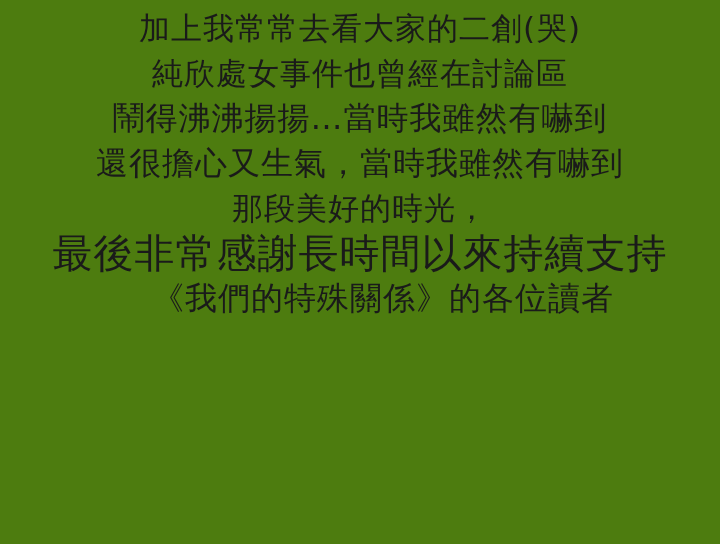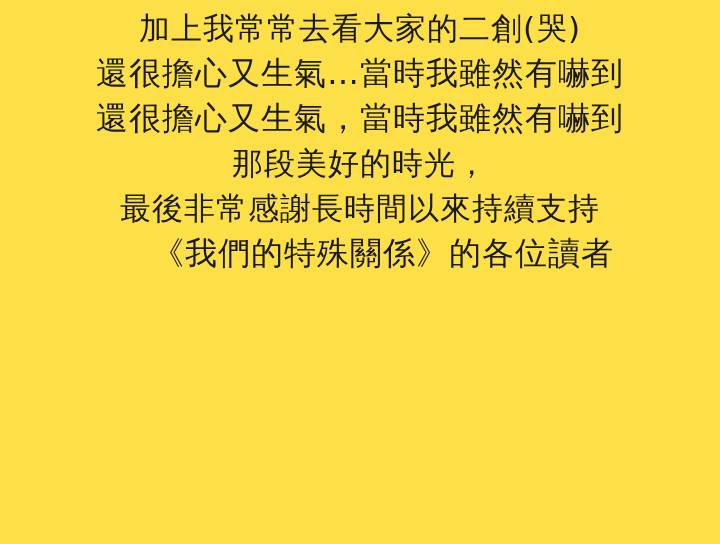--- a/index.html
+++ b/index.html
@@ -10,21 +10,21 @@
     width: 720px;
     height: 544px;
     background: #ffffff;
     font-family: "DejaVu Sans", sans-serif;
     overflow: hidden;
   }
   .page {
     position: relative;
     width: 720px;
     height: 544px;
-    background: #fde047;
+    background: #4d7c0f;
   }
   .text-block {
     position: absolute;
     top: 6px;
     left: 0;
     width: 720px;
     text-align: center;
   }
   .line {
     display: block;
@@ -33,28 +33,29 @@
     font-size: 31px;
     line-height: 45px;
     letter-spacing: 1px;
     white-space: nowrap;
   }
   .line.l1 { font-size: 31px; }
   .line.l2 { font-size: 31px; }
   .line.l3 { font-size: 32px; }
   .line.l4 { font-size: 32px; }
   .line.l5 { font-size: 31px; }
-  .line.l6 { font-size: 31px; }
+  .line.l6 { font-size: 40px; }
   .line.l7 { font-size: 32px; margin-left: 46px; }
 </style>
 </head>
 <body>
 
 <div class="page">
   <div class="text-block">
     <span class="line l1">加上我常常去看大家的二創(哭)</span>
-    <span class="line l3">還很擔心又生氣…當時我雖然有嚇到</span>
+    <span class="line l2">純欣處女事件也曾經在討論區</span>
+    <span class="line l3">鬧得沸沸揚揚…當時我雖然有嚇到</span>
     <span class="line l4">還很擔心又生氣，當時我雖然有嚇到</span>
     <span class="line l5">那段美好的時光，</span>
     <span class="line l6">最後非常感謝長時間以來持續支持</span>
     <span class="line l7">《我們的特殊關係》的各位讀者</span>
   </div>
 </div>
 
 </body></html>

